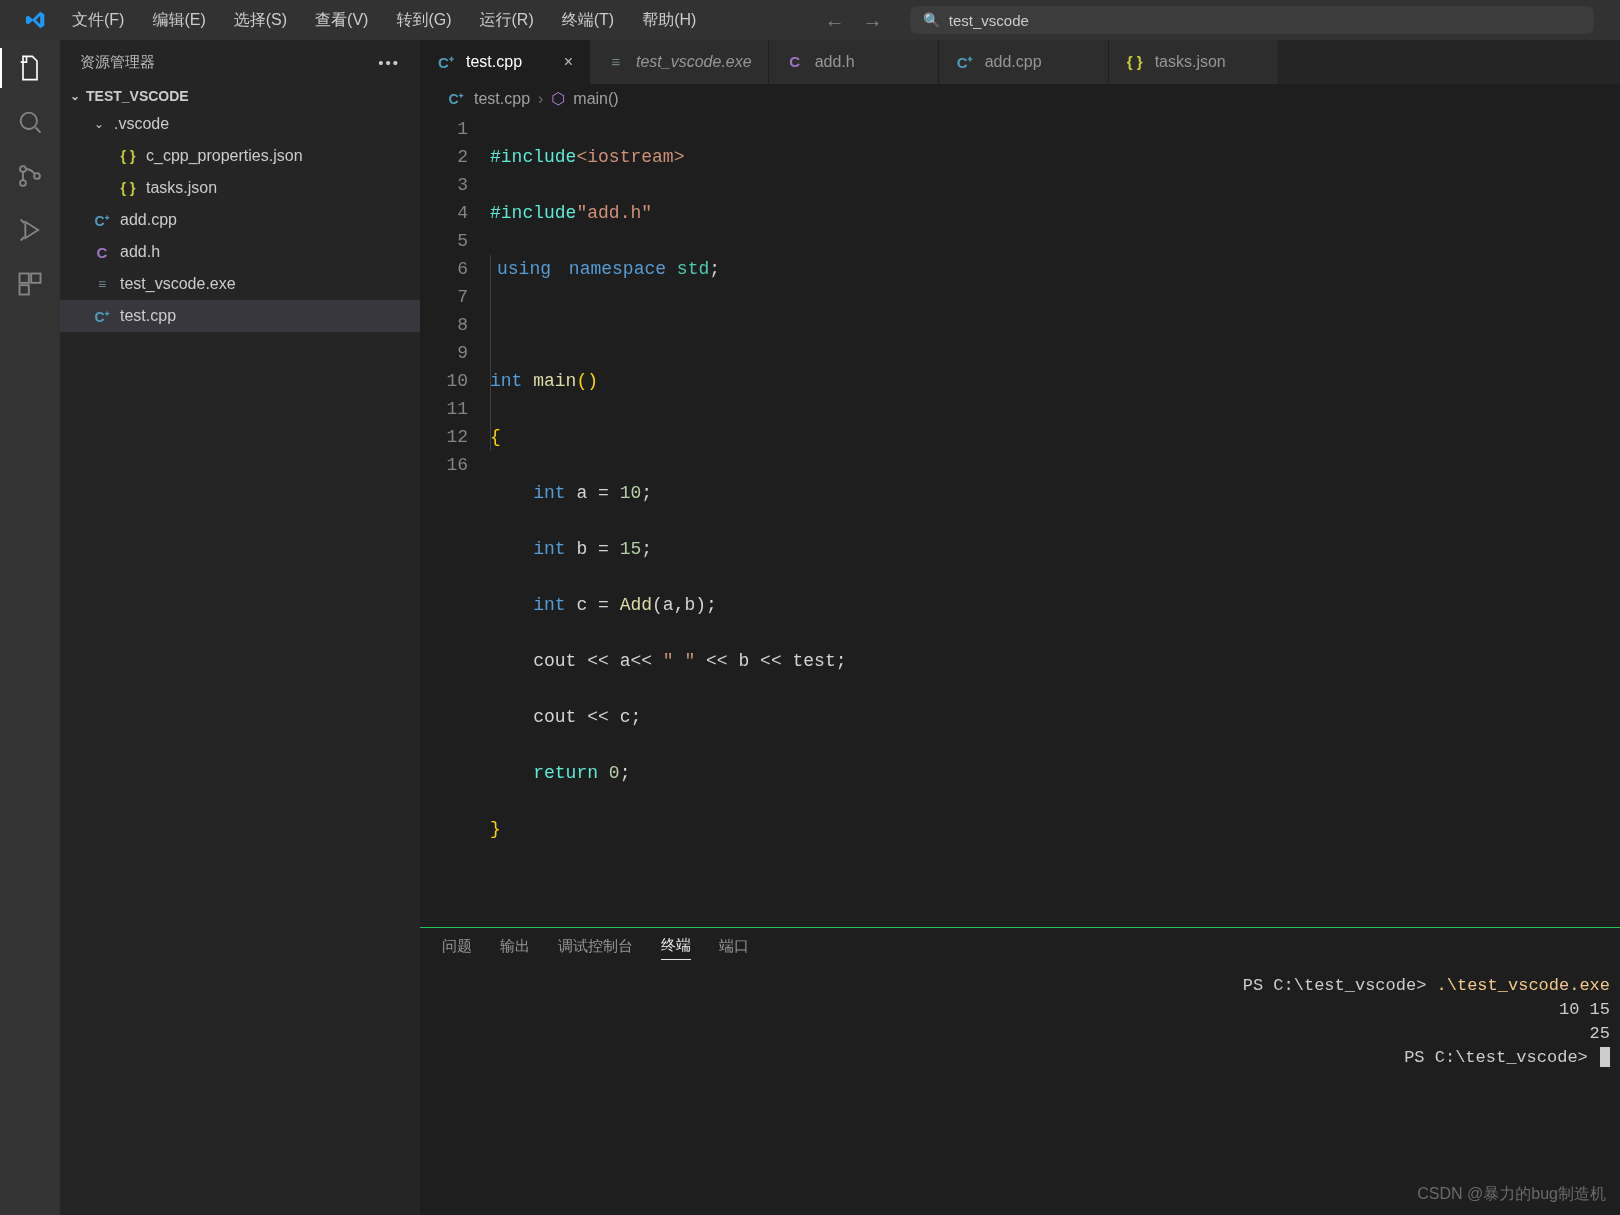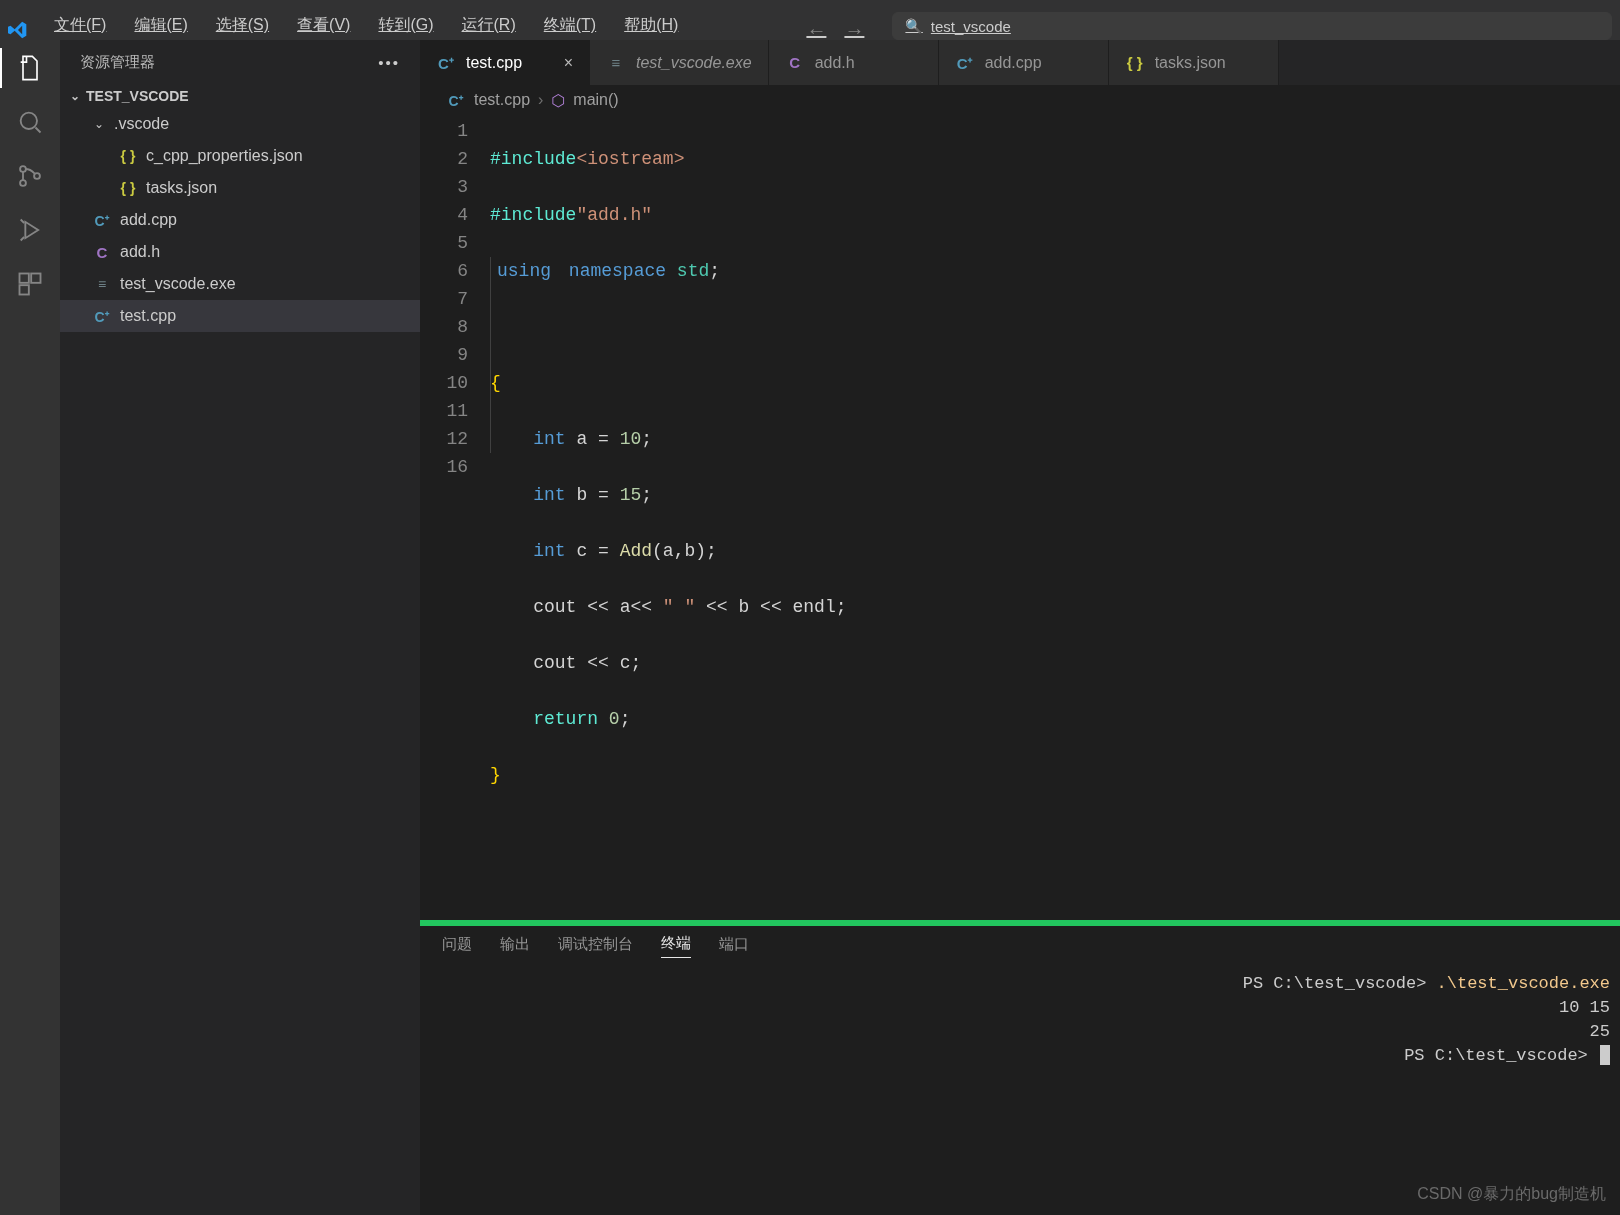--- a/index.html
+++ b/index.html
@@ -6,22 +6,22 @@
 body {
   width: 1620px; height: 1215px;
   background: #1e1e1e;
   font-family: "Segoe UI", "Microsoft YaHei", sans-serif;
   font-size: 16px; color: #cccccc;
   overflow: hidden; display: flex; flex-direction: column;
 }
 
 .titlebar {
   height: 40px; background: #323233;
-  display: flex; align-items: flex-end;
-  padding: 0 8px; gap: 8px; text-decoration: underline;
+  display: flex; align-items: center;
+  padding: 0 26px; gap: 8px;
 }
 .vscode-logo { width: 20px; height: 20px; margin-right: 8px; }
 .menu-item {
   padding: 4px 10px; color: #cccccc; font-size: 16px;
   border-radius: 4px; cursor: pointer;
 }
 .nav-arrows { display: flex; gap: 18px; margin-left: 110px; }
 .nav-arrow { color: #858585; cursor: pointer; font-size: 20px; }
 .search-box {
   flex: 1; margin-left: 20px; height: 28px; max-width: 720px;
@@ -114,21 +114,21 @@
 .tk-pre { color: #5eead4; }
 .tk-include-path { color: #ce9178; }
 .tk-func { color: #dcdcaa; }
 .tk-type { color: #569cd6; }
 .tk-num { color: #b5cea8; }
 .tk-punct { color: #d4d4d4; }
 .tk-brace { color: #ffd700; }
 .tk-ns { color: #4ec9b0; }
 
 .panel {
-  height: 295px; border-top: 6px solid #22c55e;
+  height: 295px; border-top: 1px solid #22c55e;
   display: flex; flex-direction: column; background: #1e1e1e;
 }
 .panel-tabs {
   height: 40px; display: flex; align-items: center; gap: 28px;
   padding: 0 22px; font-size: 15px; color: #969696;
 }
 .panel-tab { cursor: pointer; padding-bottom: 4px; }
 .panel-tab.active { color: #e7e7e7; border-bottom: 1px solid #e7e7e7; }
 .terminal {
   flex: 1; padding: 6px 10px;
@@ -296,25 +296,26 @@
         <div>10</div>
           <div>11</div>
           <div>12</div>
         <div>16</div>
       </div>
       <div class="code">
 <div><span class="tk-pre">#include</span><span class="tk-include-path">&lt;iostream&gt;</span></div>
 <div><span class="tk-pre">#include</span><span class="tk-include-path">"add.h"</span></div>
 <div><span class="tk-keyword">using</span> <span class="tk-keyword">namespace</span> <span class="tk-ns">std</span><span class="tk-punct">;</span></div>
 <div> </div>
+<div><span class="tk-type">int</span> <span class="tk-func">main</span><span class="tk-brace">()</span></div>
 <div><span class="tk-brace">{</span></div>
 <div>    <span class="tk-type">int</span><span> a = </span><span class="tk-num">10</span><span>;</span></div>
 <div>    <span class="tk-type">int</span><span> b = </span><span class="tk-num">15</span><span>;</span></div>
 <div>    <span class="tk-type">int</span><span> c = </span><span class="tk-func">Add</span><span>(a,b);</span></div>
-<div>    <span>cout</span><span> &lt;&lt; a&lt;&lt; </span><span class="tk-include-path">" "</span><span> &lt;&lt; b &lt;&lt; </span><span>endl</span><span>;</span></div>
+<div>    <span>cout</span><span> &lt;&lt; a&lt;&lt; </span><span class="tk-include-path">" "</span><span> &lt;&lt; b &lt;&lt; </span><span>test</span><span>;</span></div>
 <div>    <span>cout</span><span> &lt;&lt; c;</span></div>
 <div>    <span class="tk-pre">return</span><span> </span><span class="tk-num">0</span><span>;</span></div>
 <div><span class="tk-brace">}</span></div>
 <div class="indent-guide"></div>
       </div>
     </div>
 
     <div class="panel">
       <div class="panel-tabs">
         <div class="panel-tab">问题</div>

